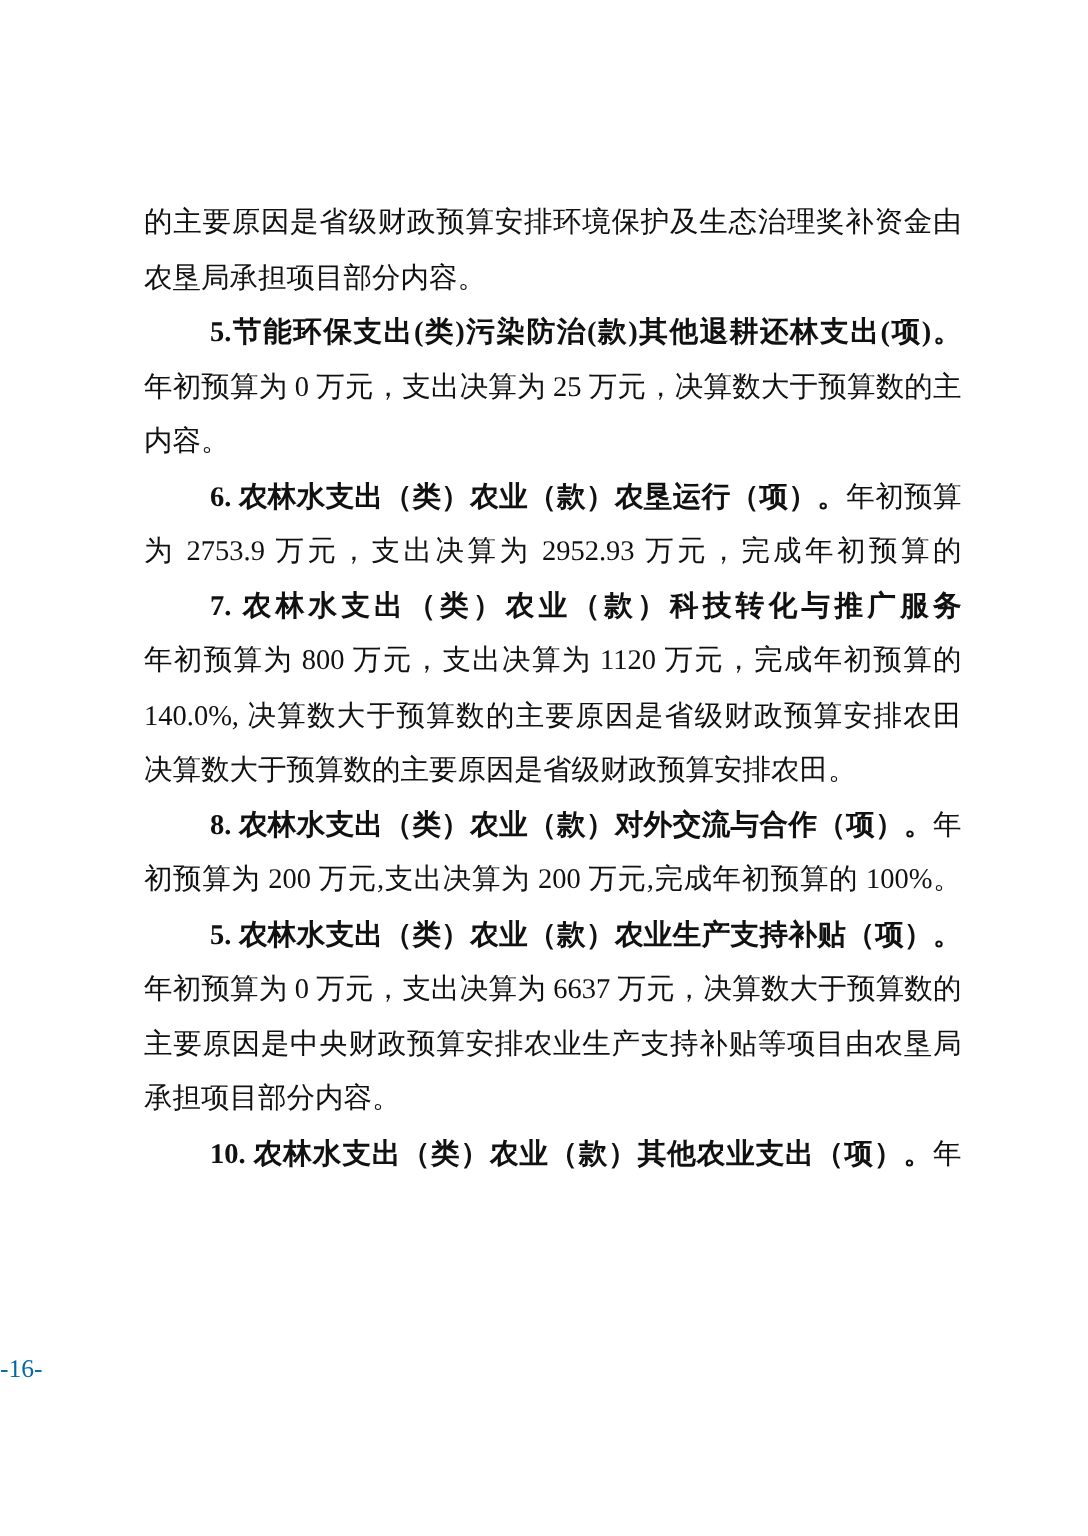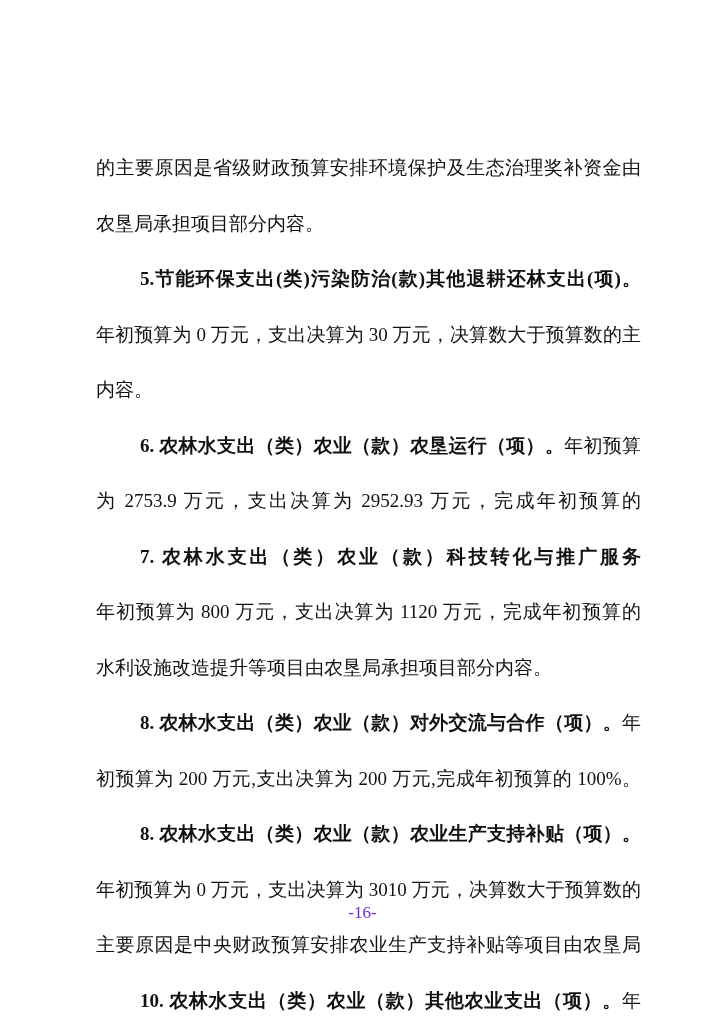--- a/index.html
+++ b/index.html
@@ -23,59 +23,60 @@
     width: 545px;
   }
   .line {
     font-size: 19px;
     line-height: 36.5px;
     height: 36.5px;
     overflow: hidden;
     text-align: justify;
     text-align-last: justify;
     text-justify: inter-ideograph;
-    margin-top: 19px;
   }
   .line.last {
     text-align-last: left;
     font-family: Liberation Serif, serif;
   }
   .line.indent {
     text-indent: 44px;
   }
   .b {
     font-weight: 700;
   }
   .page-number {
     position: absolute;
     top: 900px;
     left: 0;
     width: 725px;
-    text-align: center;
+    text-align: left;
     font-size: 17px;
     line-height: 26px;
-    color: #6d28d9;
+    color: #0369a1;
   }
 </style>
 </head>
 <body>
 
 <div class="page">
   <div class="doc-body">
       <div class="line"><span>的主要原因是省级财政预算安排环境保护及生态治理奖补资金由</span></div>
       <div class="line last"><span>农垦局承担项目部分内容。</span></div>
       <div class="line indent"><span class="b">5.节能环保支出(类)污染防治(款)其他退耕还林支出(项)。</span></div>
-      <div class="line"><span>年初预算为 0 万元，支出决算为 30 万元，决算数大于预算数的主</span></div>
+      <div class="line"><span>年初预算为 0 万元，支出决算为 25 万元，决算数大于预算数的主</span></div>
       <div class="line last"><span>内容。</span></div>
       <div class="line indent"><span class="b">6. 农林水支出（类）农业（款）农垦运行（项）。</span><span>年初预算</span></div>
       <div class="line"><span>为 2753.9 万元，支出决算为 2952.93 万元，完成年初预算的</span></div>
       <div class="line indent"><span class="b">7. 农林水支出（类）农业（款）科技转化与推广服务（项）。</span></div>
       <div class="line"><span>年初预算为 800 万元，支出决算为 1120 万元，完成年初预算的</span></div>
-      <div class="line last"><span>水利设施改造提升等项目由农垦局承担项目部分内容。</span></div>
+      <div class="line"><span>140.0%, 决算数大于预算数的主要原因是省级财政预算安排农田</span></div>
+      <div class="line last"><span>决算数大于预算数的主要原因是省级财政预算安排农田。</span></div>
       <div class="line indent"><span class="b">8. 农林水支出（类）农业（款）对外交流与合作（项）。</span><span>年</span></div>
       <div class="line"><span>初预算为 200 万元,支出决算为 200 万元,完成年初预算的 100%。</span></div>
-      <div class="line indent"><span class="b">8. 农林水支出（类）农业（款）农业生产支持补贴（项）。</span></div>
-      <div class="line"><span>年初预算为 0 万元，支出决算为 3010 万元，决算数大于预算数的</span></div>
+      <div class="line indent"><span class="b">5. 农林水支出（类）农业（款）农业生产支持补贴（项）。</span></div>
+      <div class="line"><span>年初预算为 0 万元，支出决算为 6637 万元，决算数大于预算数的</span></div>
       <div class="line"><span>主要原因是中央财政预算安排农业生产支持补贴等项目由农垦局</span></div>
+      <div class="line last"><span>承担项目部分内容。</span></div>
       <div class="line indent"><span class="b">10. 农林水支出（类）农业（款）其他农业支出（项）。</span><span>年</span></div>
     </div>
   <div class="page-number">-16-</div>
 </div>
 
 </body></html>

